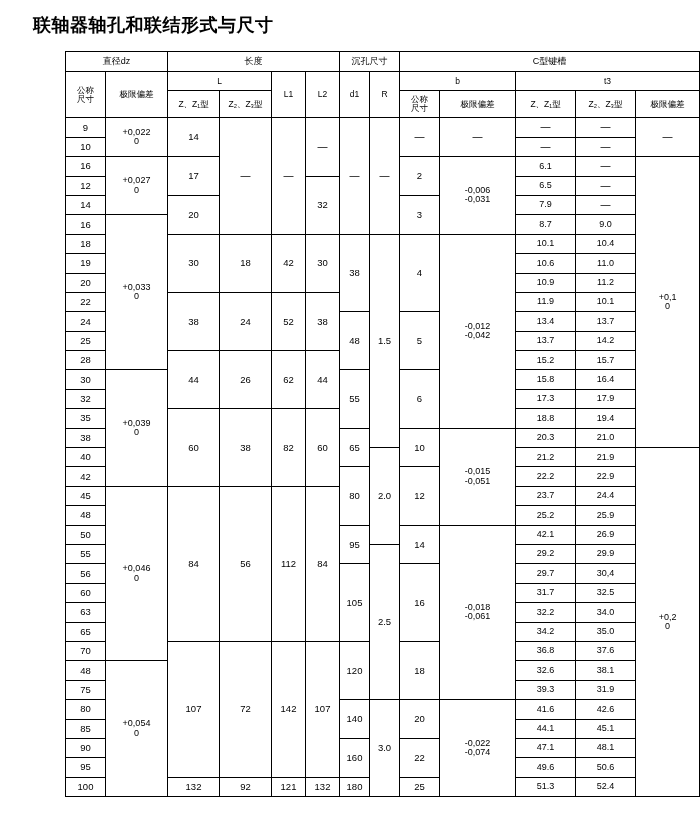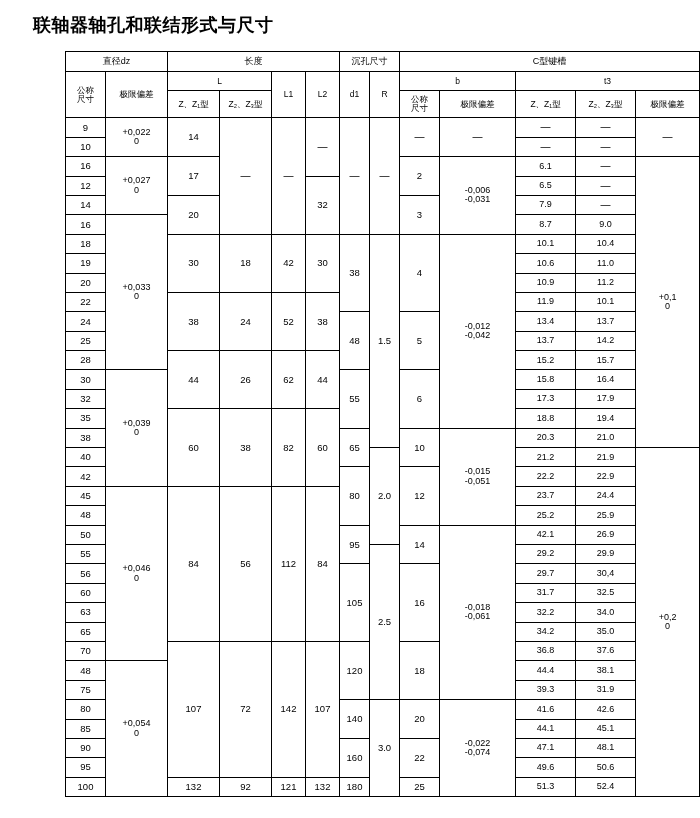--- a/index.html
+++ b/index.html
@@ -322,21 +322,21 @@
           <td rowspan="7" class="val">142</td>
           <td rowspan="7" class="val">107</td>
           <td rowspan="3" class="val">120</td>
           <td rowspan="3" class="val">18</td>
           <td class="val-sm">36.8</td>
           <td class="val-sm">37.6</td>
         </tr>
         <tr class="rowh">
           <td class="val" style="height:18.3px">48</td>
           <td rowspan="7" class="tol">+0,054<br>0</td>
-          <td class="val-sm">44.4</td>
+          <td class="val-sm">32.6</td>
           <td class="val-sm">38.1</td>
         </tr>
         <tr class="rowh">
           <td class="val" style="height:18.3px">75</td>
           <td class="val-sm">39.3</td>
           <td class="val-sm">31.9</td>
         </tr>
         <tr class="rowh">
           <td class="val" style="height:18.3px">80</td>
           <td rowspan="2" class="val">140</td>

